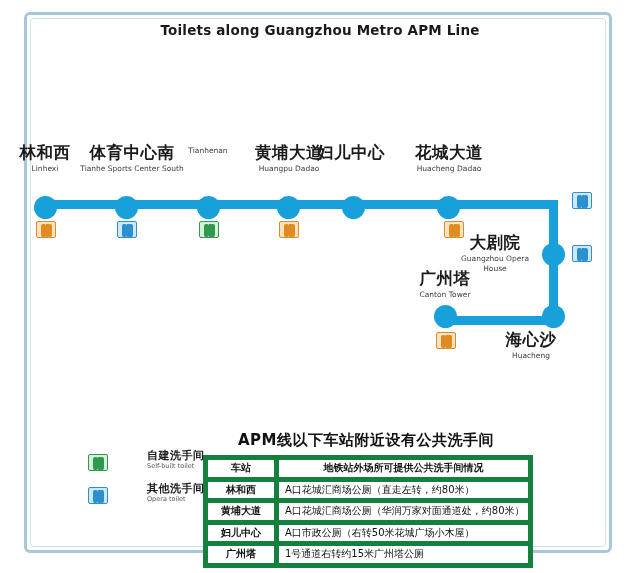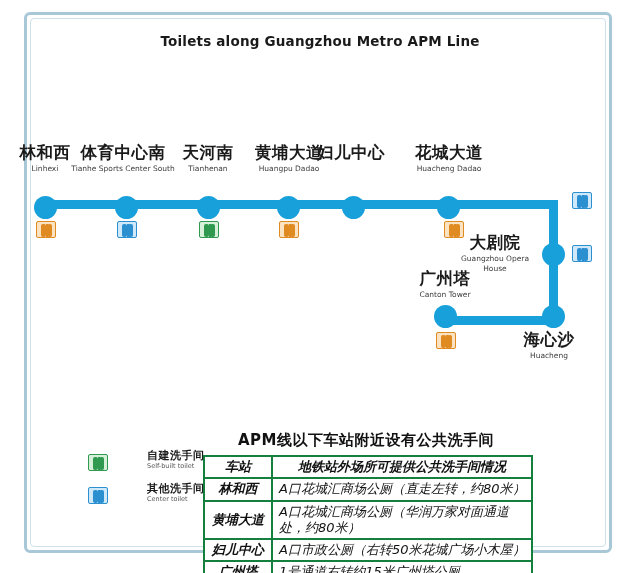--- a/index.html
+++ b/index.html
@@ -29,21 +29,21 @@
   
   .title-zone{
     position:absolute;left:0;top:18px;width:100%;text-align:center;
   }
   .title-cn{
     font-size:25px;font-weight:bold;color:#1a1a1a;
     letter-spacing:1px;line-height:1.15;
   }
   .title-en{
     font-size:13.5px;font-weight:bold;color:#1a1a1a;
-    letter-spacing:.2px;margin-top:15px;
+    letter-spacing:.2px;margin-top:4px;
   }
 
   
   .map{position:absolute;left:0;top:0;width:640px;height:420px;}
 
   .line{position:absolute;background:#18a0db;}
   .line-h{height:9px;border-radius:0;}
   .line-v{width:9px;}
 
   .node{
@@ -96,26 +96,25 @@
   
   .tbl-title{
     position:absolute;left:196px;top:431px;width:340px;text-align:center;
     font-size:15px;font-weight:bold;color:#111;letter-spacing:.5px;
   }
   table.info{
     position:absolute;left:203px;top:455px;width:330px;
     border-collapse:collapse;background:#fff;
   }
   table.info th,table.info td{
-    border:2px solid #15803d;
-    font-size:13px;color:#111;
+    border:5px solid #15803d;
+    font-size:10px;color:#111;
     padding:2px 3px;
     line-height:1.25;
     font-family:"DejaVu Sans","Liberation Sans",sans-serif;
-    font-style:italic;
   }
   table.info th{font-weight:bold;text-align:center;}
   table.info td.stn{text-align:center;width:60px;font-weight:bold;white-space:nowrap;}
   table.info td.desc{text-align:left;padding-left:6px;}
 </style>
 </head>
 <body>
 
 <div class="frame">
   <div class="frame-inner"></div>
@@ -141,27 +140,26 @@
   <div class="node" style="left:437px;top:196px;"></div>
   <div class="node" style="left:542px;top:243px;"></div>
   <div class="node" style="left:542px;top:305px;"></div>
   <div class="node" style="left:434px;top:305px;"></div>
 
   <div class="st" style="left:-5px;top:144px;width:100px;">
     <div class="cn">林和西</div>
     <div class="en">Linhexi</div>
   </div>
 
-  <div class="st" style="left:48px;top:144px;width:150px;">
+  <div class="st" style="left:57px;top:144px;width:150px;">
     <div class="cn">体育中心南</div>
     <div class="en">Tianhe Sports Center South</div>
   </div>
 
   <div class="st" style="left:158px;top:144px;width:100px;">
-    <div class="cn">天河南</div>
     <div class="en">Tianhenan</div>
   </div>
 
   <div class="st" style="left:239px;top:144px;width:100px;">
     <div class="cn">黄埔大道</div>
     <div class="en">Huangpu Dadao</div>
   </div>
 
   <div class="st wrap" style="left:296px;top:144px;width:110px;">
     <div class="cn">妇儿中心</div>
@@ -170,21 +168,21 @@
   <div class="st wrap" style="left:453px;top:234px;width:84px;">
     <div class="cn">大剧院</div>
     <div class="en">Guangzhou Opera House</div>
   </div>
 
   <div class="st" style="left:399px;top:144px;width:100px;">
     <div class="cn">花城大道</div>
     <div class="en">Huacheng Dadao</div>
   </div>
 
-  <div class="st" style="left:499px;top:331px;width:100px;">
+  <div class="st" style="left:481px;top:331px;width:100px;">
     <div class="cn">海心沙</div>
     <div class="en">Huacheng</div>
   </div>
 
   <div class="st" style="left:395px;top:270px;width:100px;">
     <div class="cn">广州塔</div>
     <div class="en">Canton Tower</div>
   </div>
 
   <div class="ticon orange" style="left:36px;top:221px;">
@@ -246,21 +244,21 @@
   <div class="lg-row">
     <div class="lg-ic">
       <div class="ticon blue" style="left:0;top:0;">
           <span class="fig l"></span>
           <span class="bar"></span>
           <span class="fig r"></span>
         </div>
     </div>
     <div class="lg-tx">
       <div class="cn">其他洗手间</div>
-      <div class="en">Center toilet</div>
+      <div class="en">Opera toilet</div>
     </div>
   </div>
 </div>
 
 <div class="tbl-title">APM线以下车站附近设有公共洗手间</div>
 
 <table class="info">
   <tbody>
       <tr>
     <th>车站</th>

